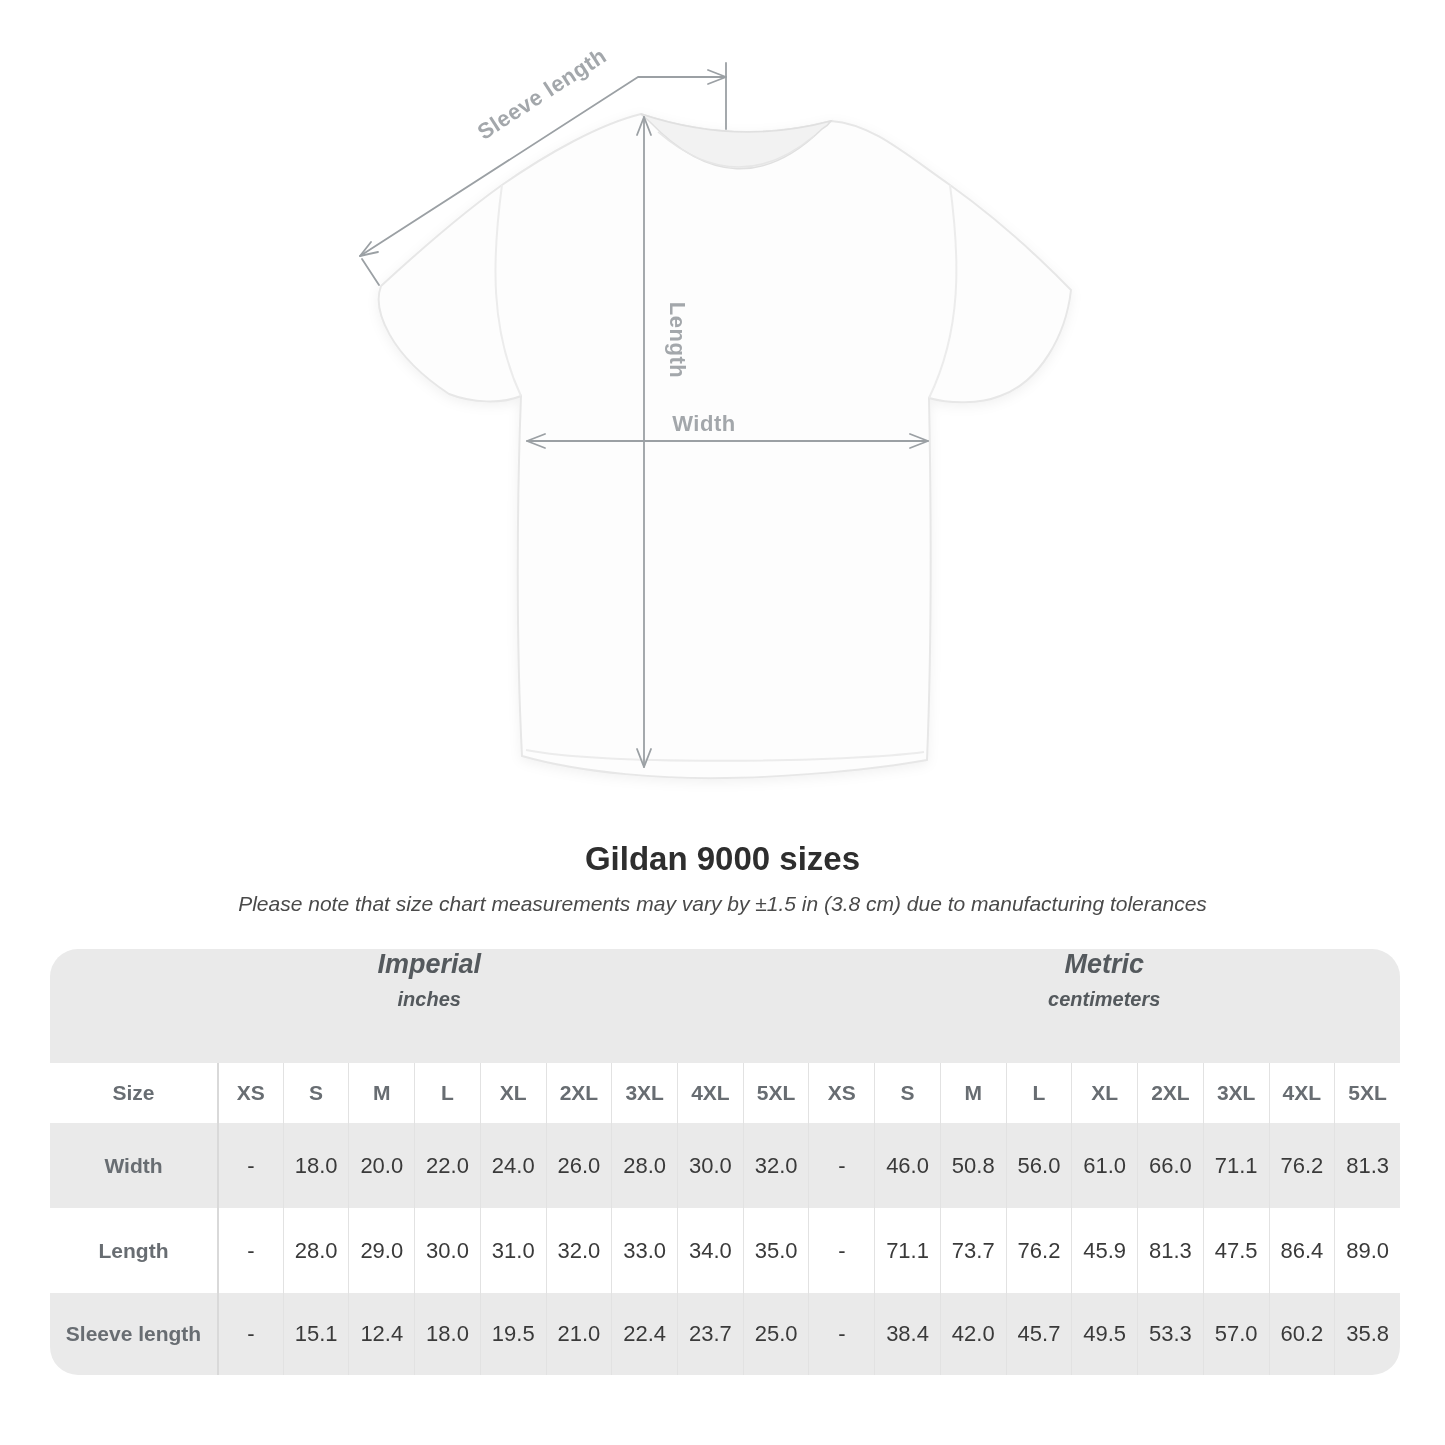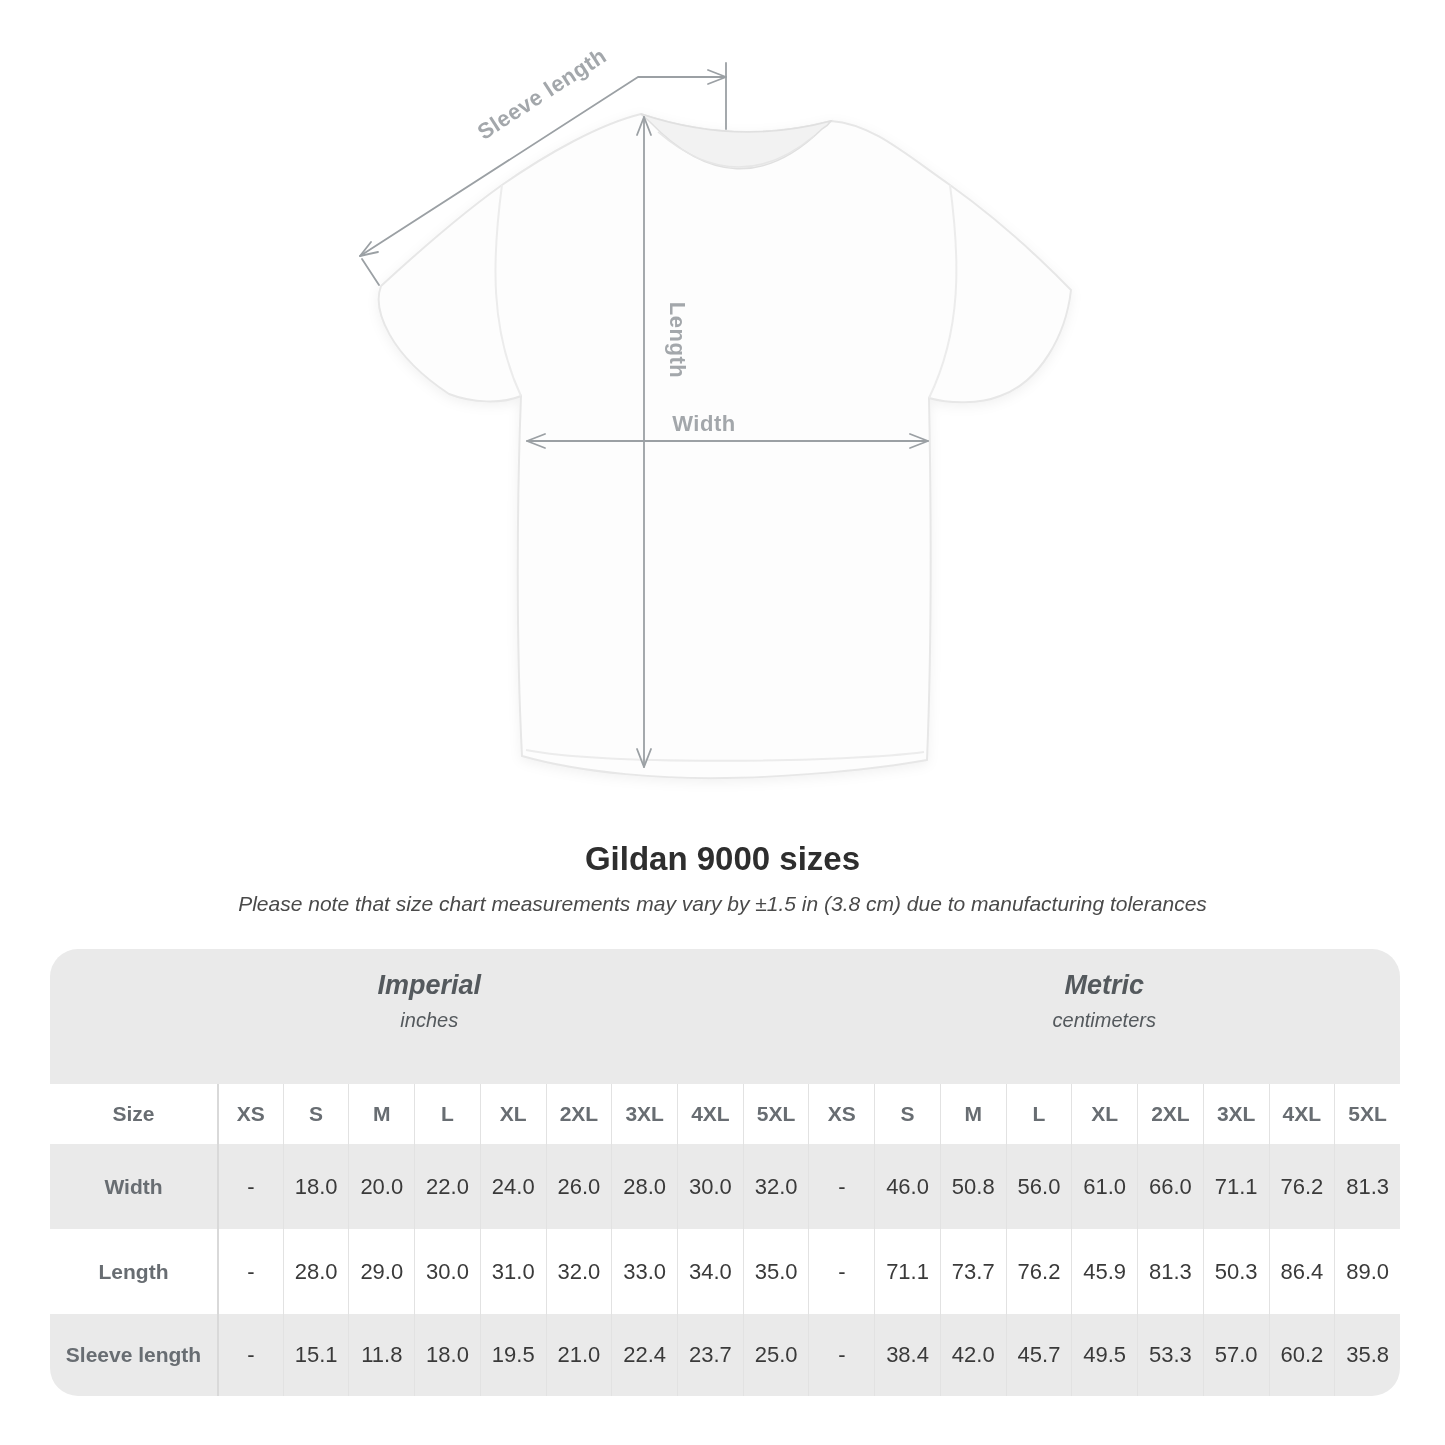--- a/index.html
+++ b/index.html
@@ -70,34 +70,33 @@
     border-collapse: separate;
     border-spacing: 0;
     table-layout: fixed;
   }
   .col-label { width: 167px; }
 
   .band-row th {
     height: 114px;
     background: #eaeaea;
     vertical-align: top;
-    padding-top: 21px;
     text-align: center;
   }
   .g-name {
     font-size: 27px;
     font-weight: bold;
     font-style: italic;
     color: #54595d;
   }
   .g-unit {
     margin-top: 8px;
     font-size: 20px;
     font-style: italic;
-    font-weight: normal;
+    font-weight: bold;
     color: #54595d;
   }
 
   .sizes-row th { height: 60px; }
   tbody tr th, tbody tr td { height: 85px; }
   tbody tr.last th, tbody tr.last td { height: 82px; }
 
   th, td { text-align: center; vertical-align: middle; padding: 0; }
 
   .sizes-row th, tbody th {
@@ -247,29 +246,29 @@
           <td>32.0</td>
           <td>33.0</td>
           <td>34.0</td>
           <td>35.0</td>
           <td>-</td>
           <td>71.1</td>
           <td>73.7</td>
           <td>76.2</td>
           <td>45.9</td>
           <td>81.3</td>
-          <td>50.3</td>
+          <td>47.5</td>
           <td>86.4</td>
           <td>89.0</td>
         </tr>
         <tr class="stripe last">
           <th>Sleeve length</th>
           <td class="div2">-</td>
           <td>15.1</td>
-          <td>11.8</td>
+          <td>12.4</td>
           <td>18.0</td>
           <td>19.5</td>
           <td>21.0</td>
           <td>22.4</td>
           <td>23.7</td>
           <td>25.0</td>
           <td>-</td>
           <td>38.4</td>
           <td>42.0</td>
           <td>45.7</td>

